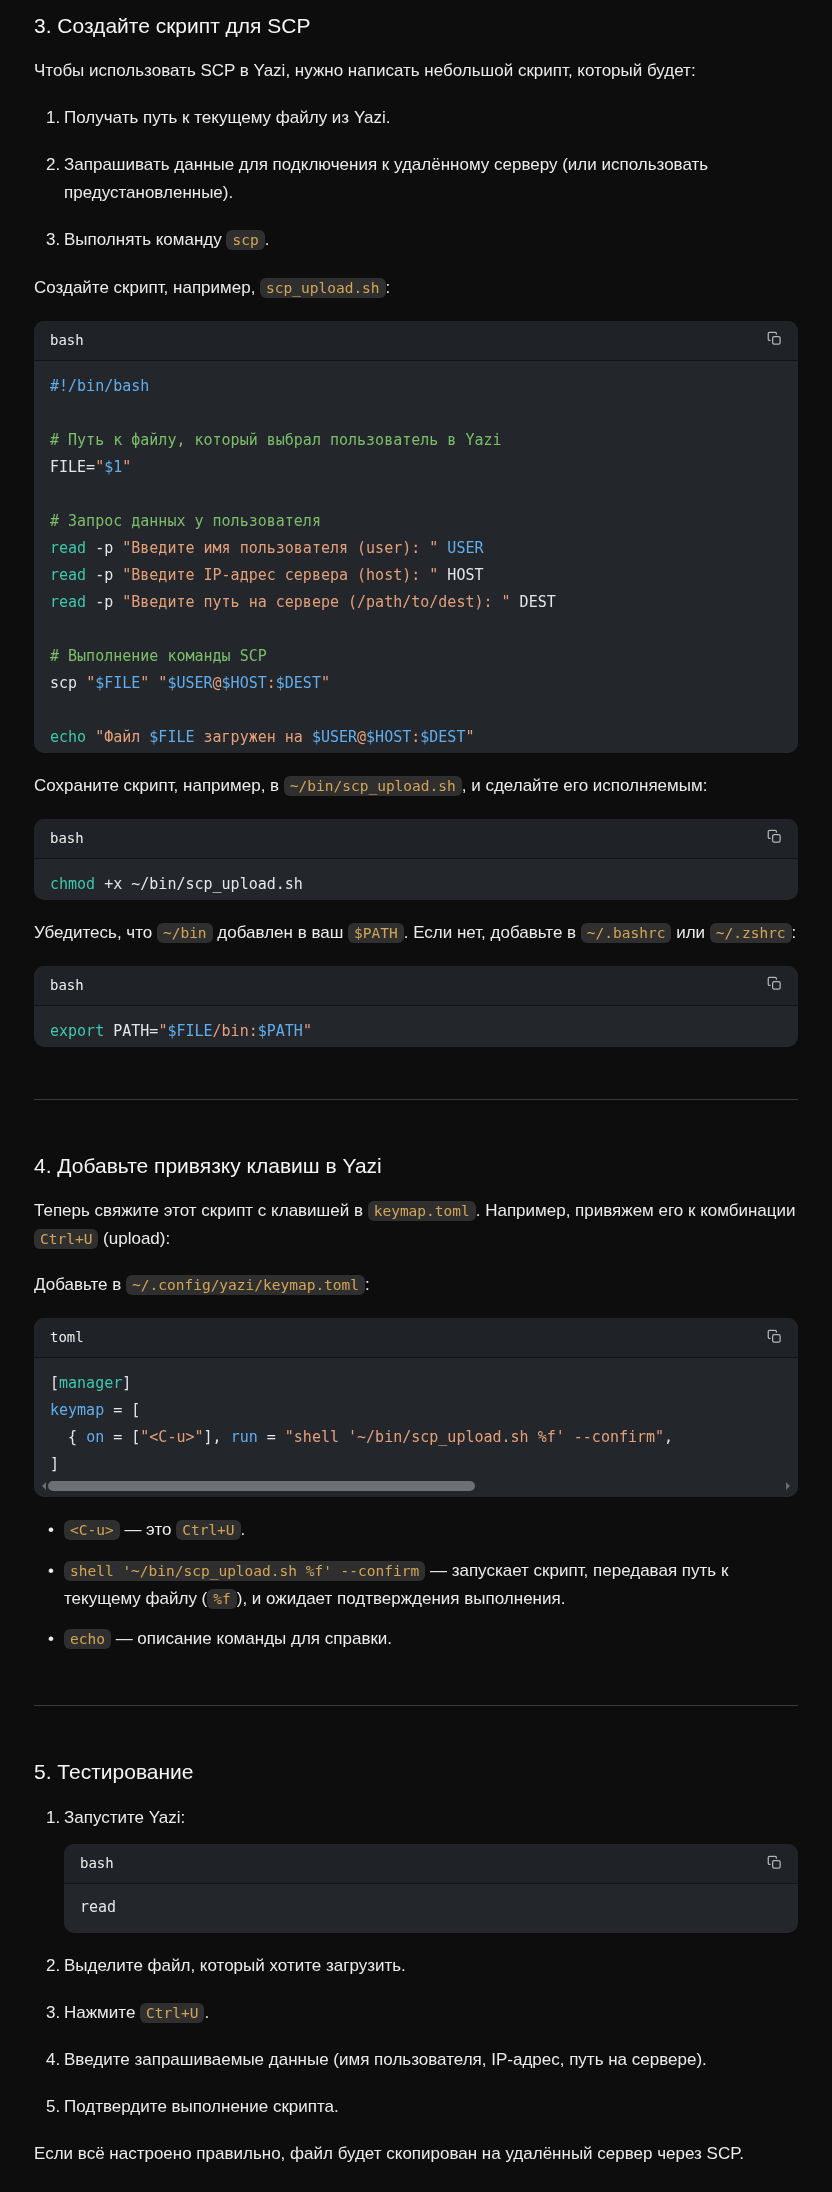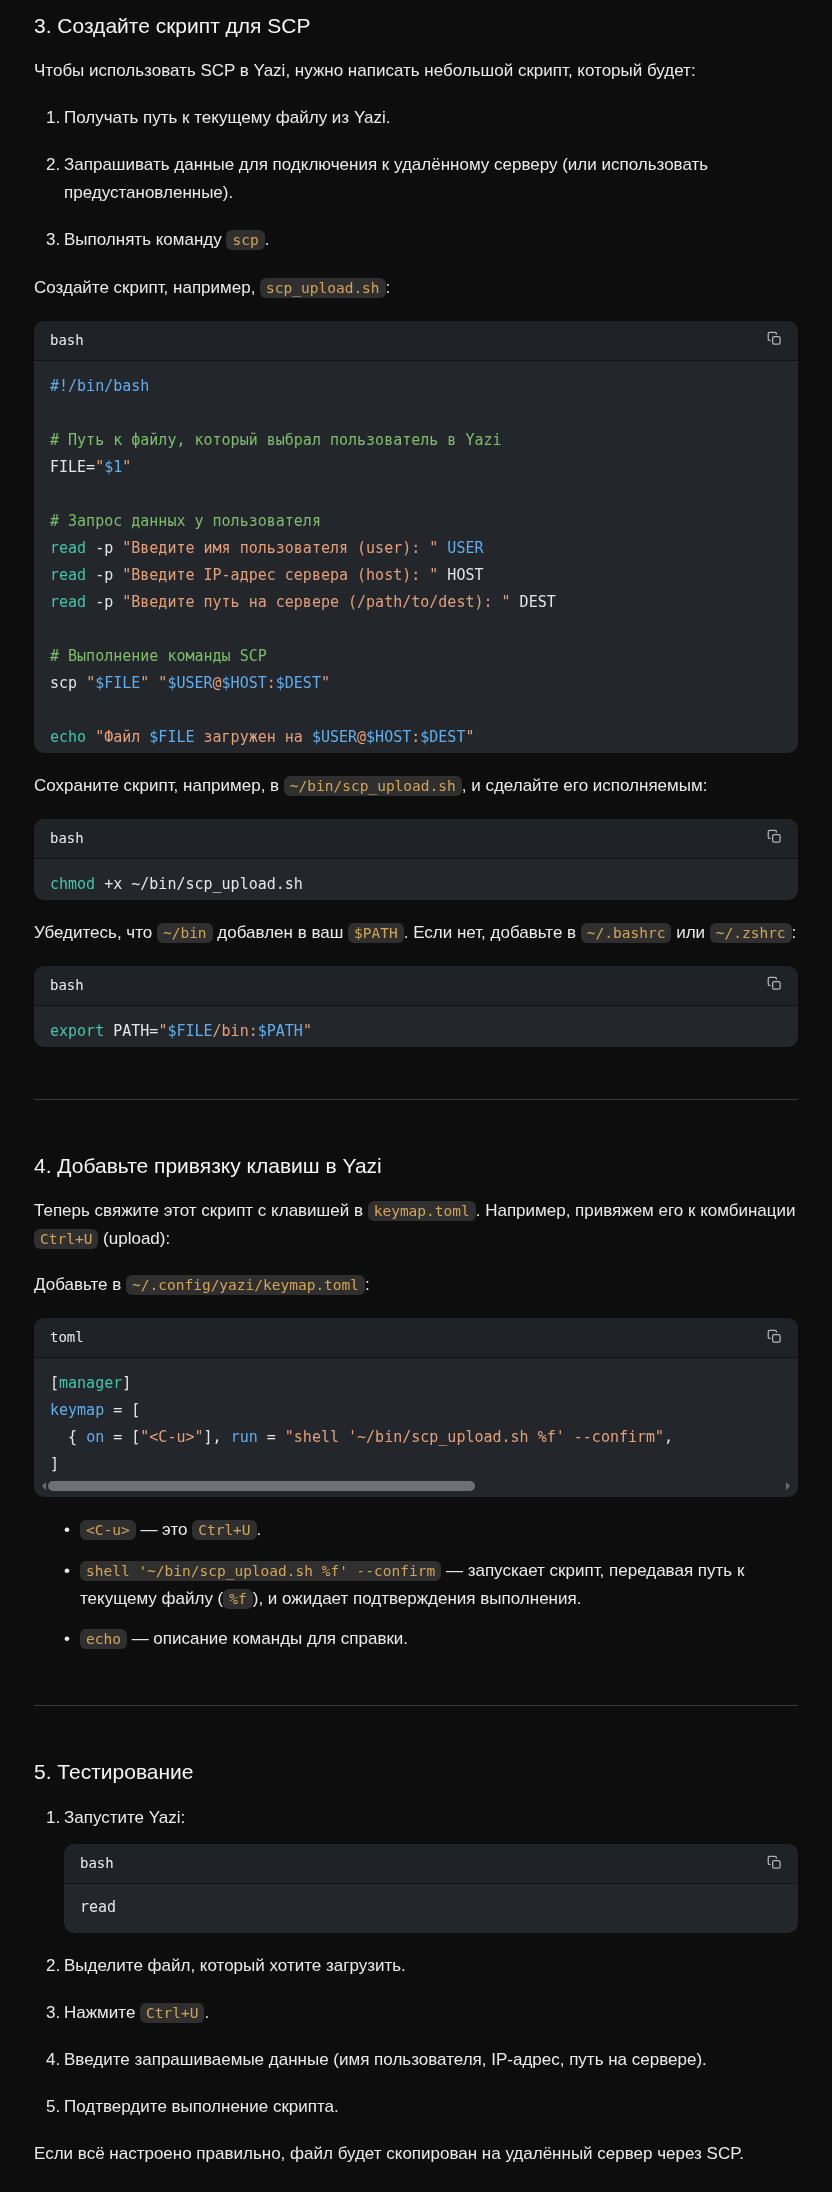--- a/index.html
+++ b/index.html
@@ -16,21 +16,21 @@
     background:var(--page-bg);color:var(--text);
     font-family:"Liberation Sans",sans-serif;font-size:17px;line-height:1.65;
   }
   .doc{padding:12px 34px 0}
   h3{font-size:21px;line-height:1.3;font-weight:400;color:var(--heading);margin:0 0 16px}
   p{margin:18px 0}
   ol.num{list-style:none;counter-reset:li;margin:14px 0;padding-left:30px}
   ol.num>li{counter-increment:li;position:relative;margin:19px 0}
   ol.num>li::before{content:counter(li) ".";position:absolute;left:-18px;top:0;color:var(--text)}
   ul.dots{list-style:none;margin:14px 0;padding-left:30px}
-  ul.dots>li{position:relative;margin:12px 16px}
+  ul.dots>li{position:relative;margin:12px 0}
   ul.dots>li::before{content:"•";position:absolute;left:-16px;top:0;color:var(--text)}
   .chip{
     font-family:"DejaVu Sans Mono",monospace;font-size:14.5px;
     background:var(--chip-bg);color:var(--chip-text);
     border-radius:6px;padding:2px 6px;white-space:nowrap;
   }
   .codeblock{margin:19px 0;border-radius:10px;overflow:hidden;background:var(--code-bg)}
   .code-head{
     display:flex;justify-content:space-between;align-items:center;
     background:var(--code-header-bg);border-bottom:1px solid rgba(0,0,0,.4);

